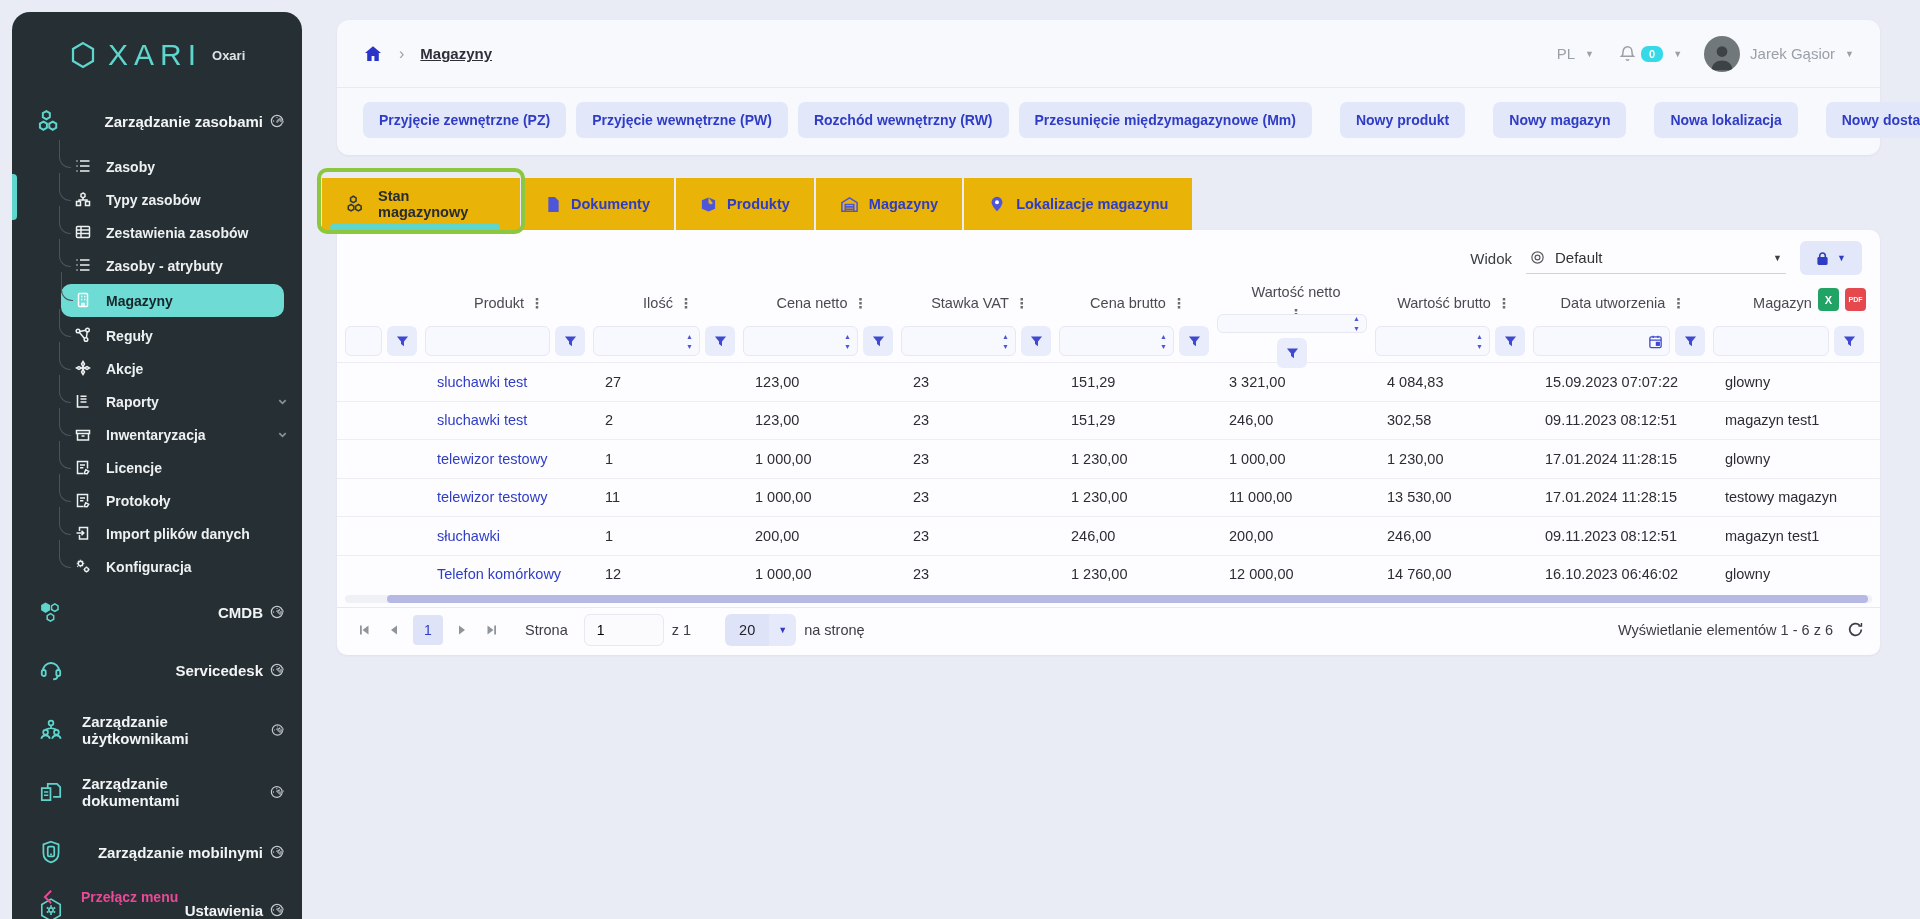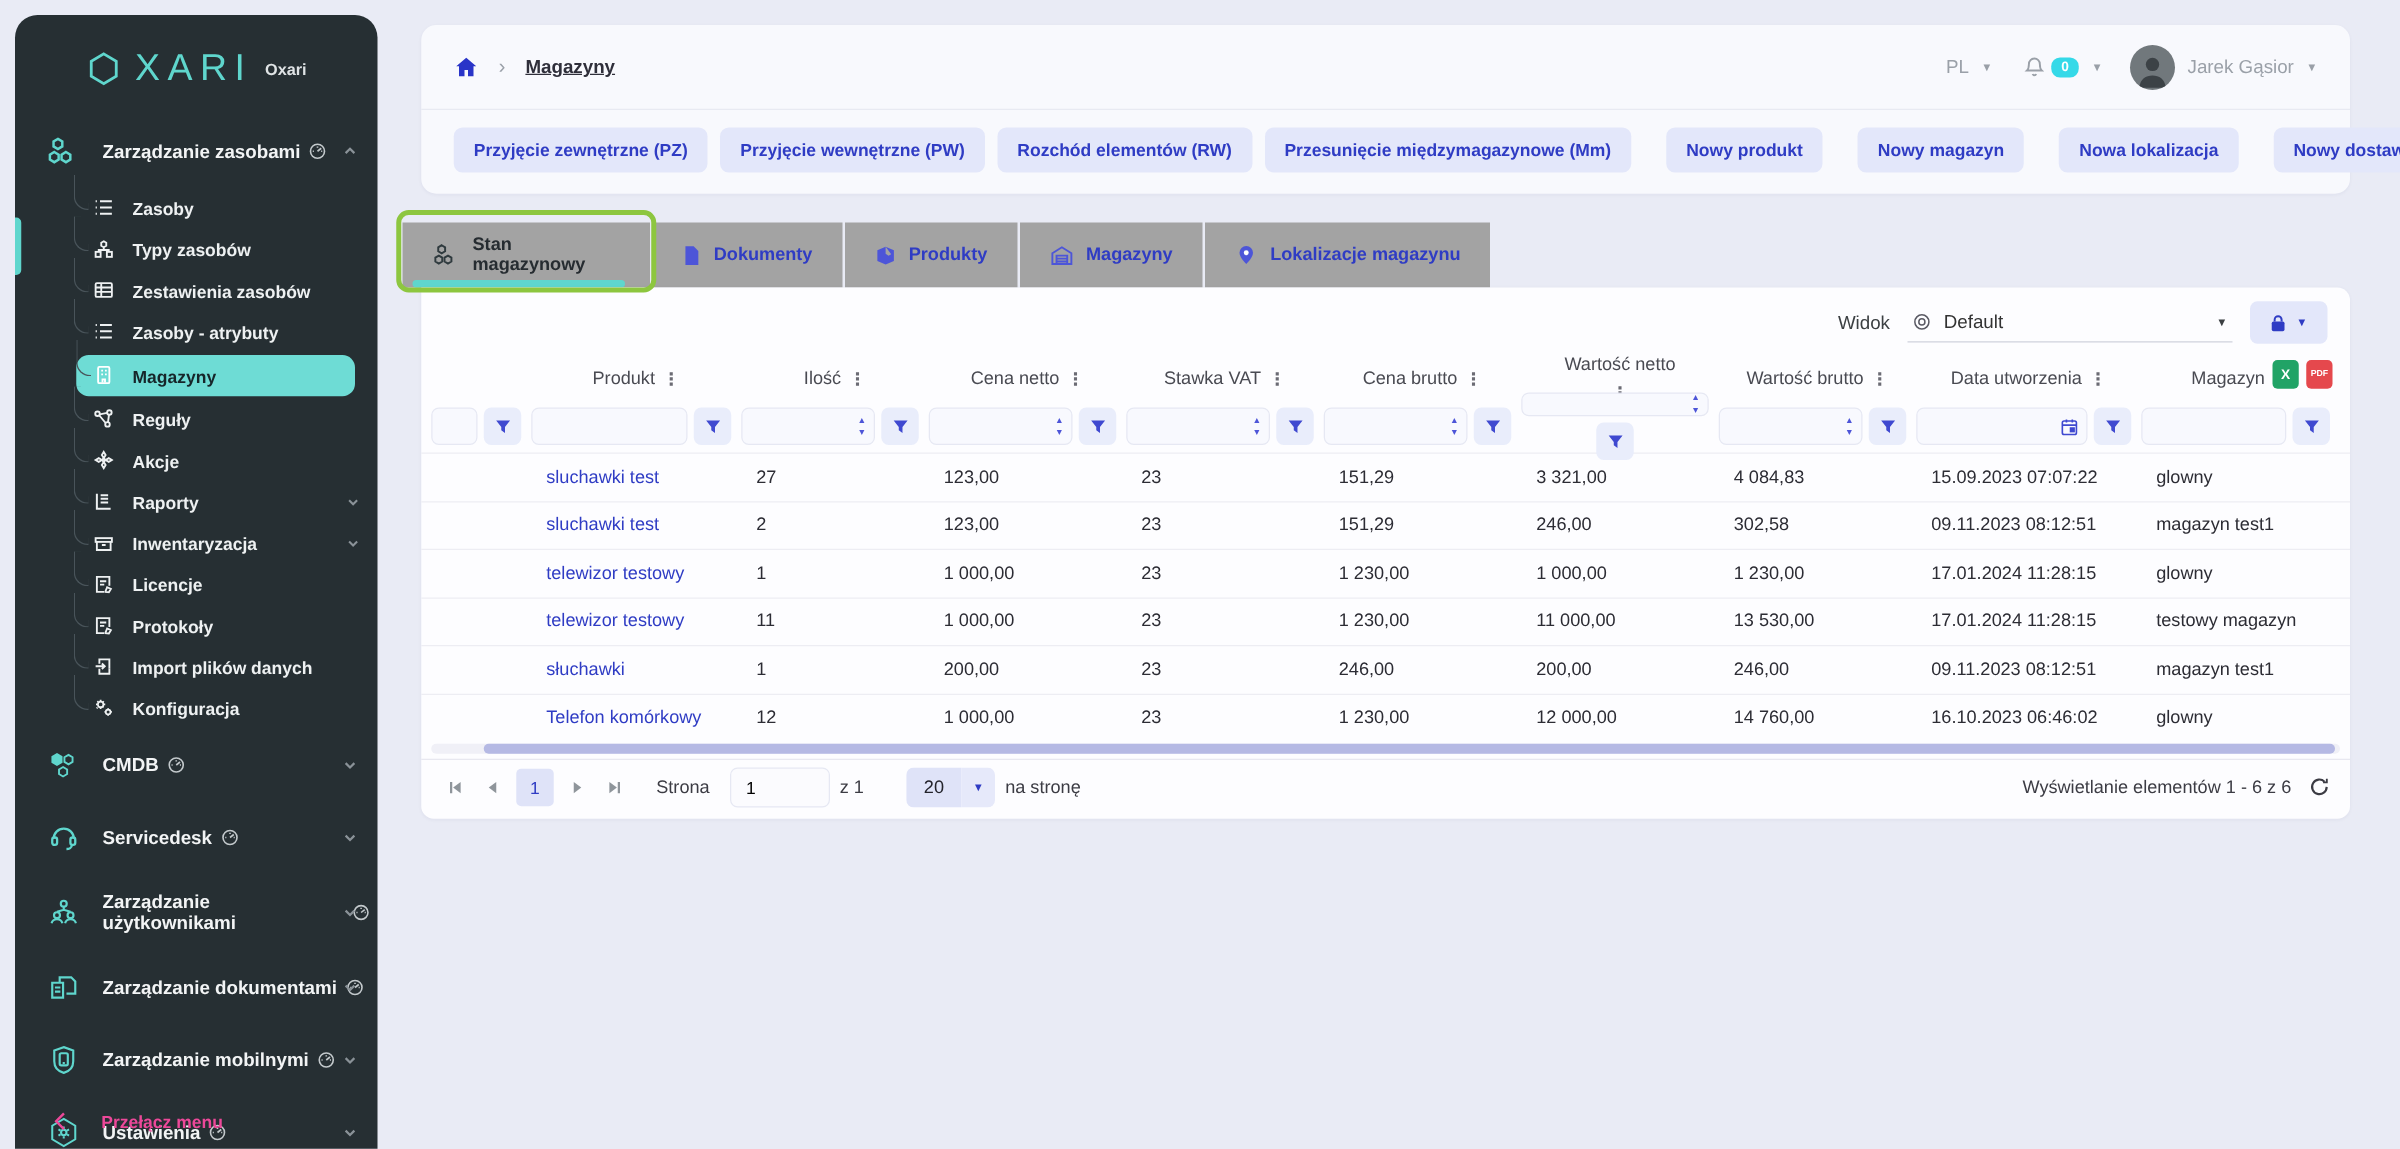--- a/index.html
+++ b/index.html
@@ -8,21 +8,21 @@
     background:#e9ebf5; color:#2b2b33; }
 
   
   .sidebar { position:absolute; left:12px; top:12px; width:290px; height:907px;
     background:#262f33; border-radius:18px 18px 0 0; overflow:hidden; }
   .logo-row { display:flex; align-items:center; gap:10px; padding:26px 0 20px 56px; }
   .logo-main { color:#5fd6cd; font-size:30px; font-weight:400; letter-spacing:6px; display:flex; align-items:center; gap:4px;}
   .logo-sub { color:#dfe3e5; font-size:13px; font-weight:600; }
   .nav { position:relative; }
   .section { position:relative; display:flex; align-items:center; gap:16px;
-    padding:14px 6px 14px 24px; cursor:pointer; }
+    padding:14px 18px 14px 24px; cursor:pointer;justify-content:space-between; }
   .section .slabel { color:#f2f4f5; font-size:15px; font-weight:700; display:flex; align-items:center; gap:7px;}
   .section .sic { width:30px; height:30px; color:#5fd6cd; flex:0 0 30px; display:flex; align-items:center; justify-content:center;}
   .sec-chev { position:absolute; right:16px; color:#8a9298; display:flex; }
   .active-bar { position:absolute; left:0; top:82px; width:5px; height:46px;
     background:#5fd6cd; border-radius:0 4px 4px 0; }
   .subtree { position:relative; margin-left:47px; padding-right:6px; }
   .sub { position:relative; display:flex; align-items:center; gap:14px;
     padding:8px 0 8px 16px; cursor:pointer; }
   .sub::before { content:''; position:absolute; left:0; top:-10px; width:11px; height:27px;
     border-left:1px solid #49545a; border-bottom:1px solid #49545a; border-bottom-left-radius:11px; }
@@ -51,21 +51,21 @@
     border-radius:7px; padding:2px 8px; margin-left:4px; }
   .avatar { width:36px; height:36px; border-radius:50%; background:#71787c; overflow:hidden;
     display:flex; align-items:flex-end; justify-content:center; margin-left:12px;}
   .actions-row { display:flex; align-items:center; gap:10px; padding:14px 26px; }
   .btn { background:#e3e7fa; color:#2f3cc4; font-size:14px; font-weight:600;
     border:none; border-radius:7px; padding:10px 16px; cursor:pointer; white-space:nowrap;}
   .vsep { width:2px; height:24px; background:#3a3a42; margin:0 4px; }
 
   
   .tabs { position:absolute; left:322px; top:178px; display:flex; gap:2px; }
-  .tab { background:#a3a3a3; height:52px; display:flex; align-items:center; gap:10px;
+  .tab { background:#eab308; height:52px; display:flex; align-items:center; gap:10px;
     padding:0 24px; color:#2f3cc4; font-size:14.5px; font-weight:600; cursor:pointer; position:relative;}
   .tab .tic { display:flex; color:#4d55d8; }
   .tab.active { color:#262c31; width:198px; }
   .tab.active .tic { color:#2f3a3e; }
   .tab.active::after { content:''; position:absolute; left:8px; bottom:0; width:170px; height:6px;
     background:#5fd6cd; border-radius:3px; }
   .annotation { position:absolute; left:317px; top:168px; width:208px; height:66px;
     border:4px solid #8dc63f; border-radius:10px; pointer-events:none; z-index:5;}
 
   
@@ -593,21 +593,21 @@
           </svg>
         </span>
       <span>Jarek Gąsior</span>
       <span class="caret">▼</span>
     </div>
   </div>
 
   <div class="actions-row">
     <button class="btn">Przyjęcie zewnętrzne (PZ)</button>
     <button class="btn">Przyjęcie wewnętrzne (PW)</button>
-    <button class="btn">Rozchód elementów (RW)</button>
+    <button class="btn">Rozchód wewnętrzny (RW)</button>
     <button class="btn">Przesunięcie międzymagazynowe (Mm)</button>
     <span class="vsep"></span>
     <button class="btn">Nowy produkt</button>
     <span class="vsep"></span>
     <button class="btn">Nowy magazyn</button>
     <span class="vsep"></span>
     <button class="btn">Nowa lokalizacja</button>
     <span class="vsep"></span>
     <button class="btn">Nowy dostawca</button>
   </div>

